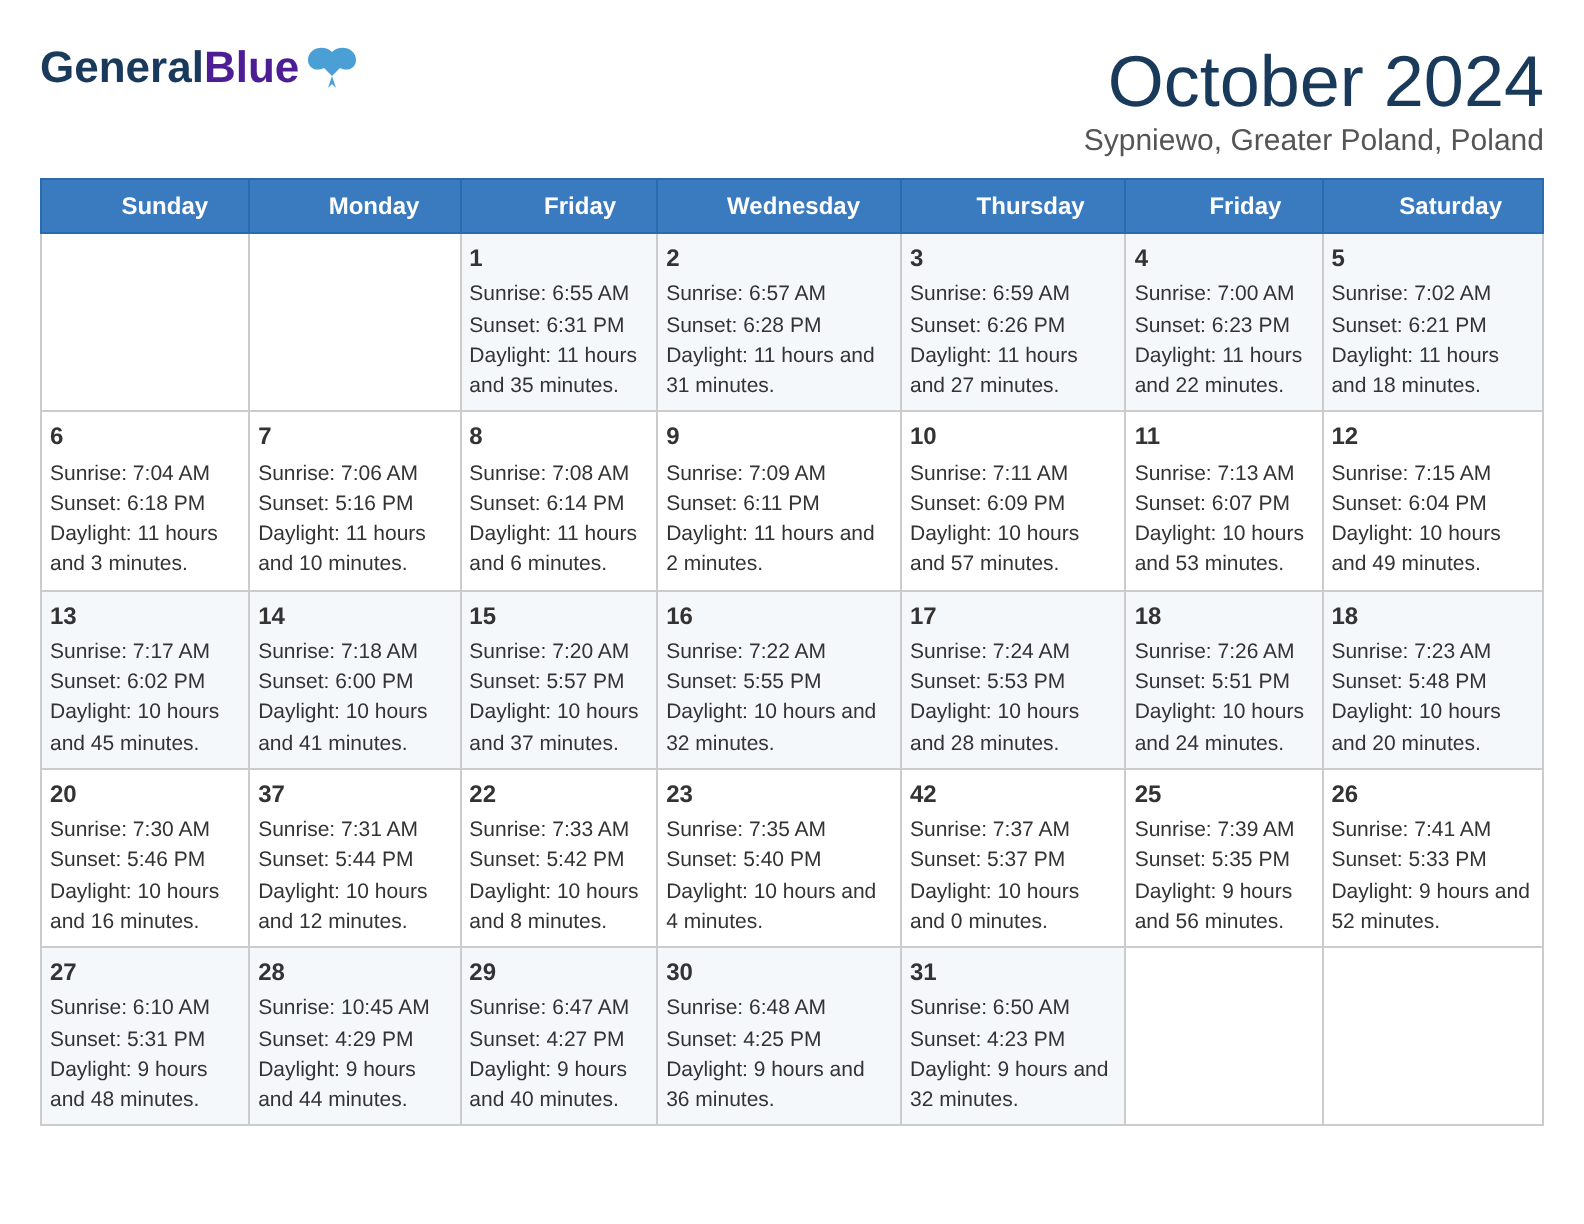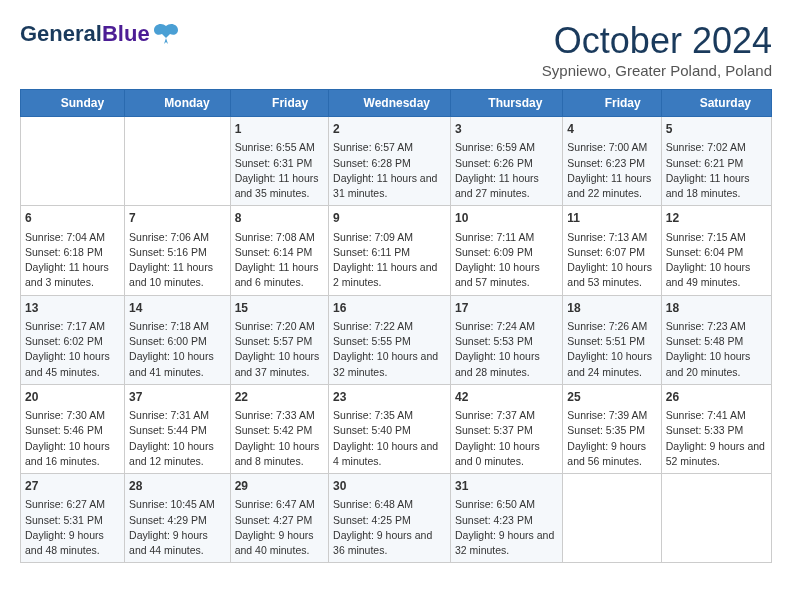--- a/index.html
+++ b/index.html
@@ -278,21 +278,21 @@
         <td>
           <span class="day-num">26</span>
           <div>Sunrise: 7:41 AM</div>
           <div>Sunset: 5:33 PM</div>
           <div>Daylight: 9 hours and 52 minutes.</div>
         </td>
       </tr>
       <tr>
         <td>
           <span class="day-num">27</span>
-          <div>Sunrise: 6:27 AM</div>
+          <div>Sunrise: 6:10 AM</div>
           <div>Sunset: 5:31 PM</div>
           <div>Daylight: 9 hours and 48 minutes.</div>
         </td>
         <td>
           <span class="day-num">28</span>
           <div>Sunrise: 10:45 AM</div>
           <div>Sunset: 4:29 PM</div>
           <div>Daylight: 9 hours and 44 minutes.</div>
         </td>
         <td>

